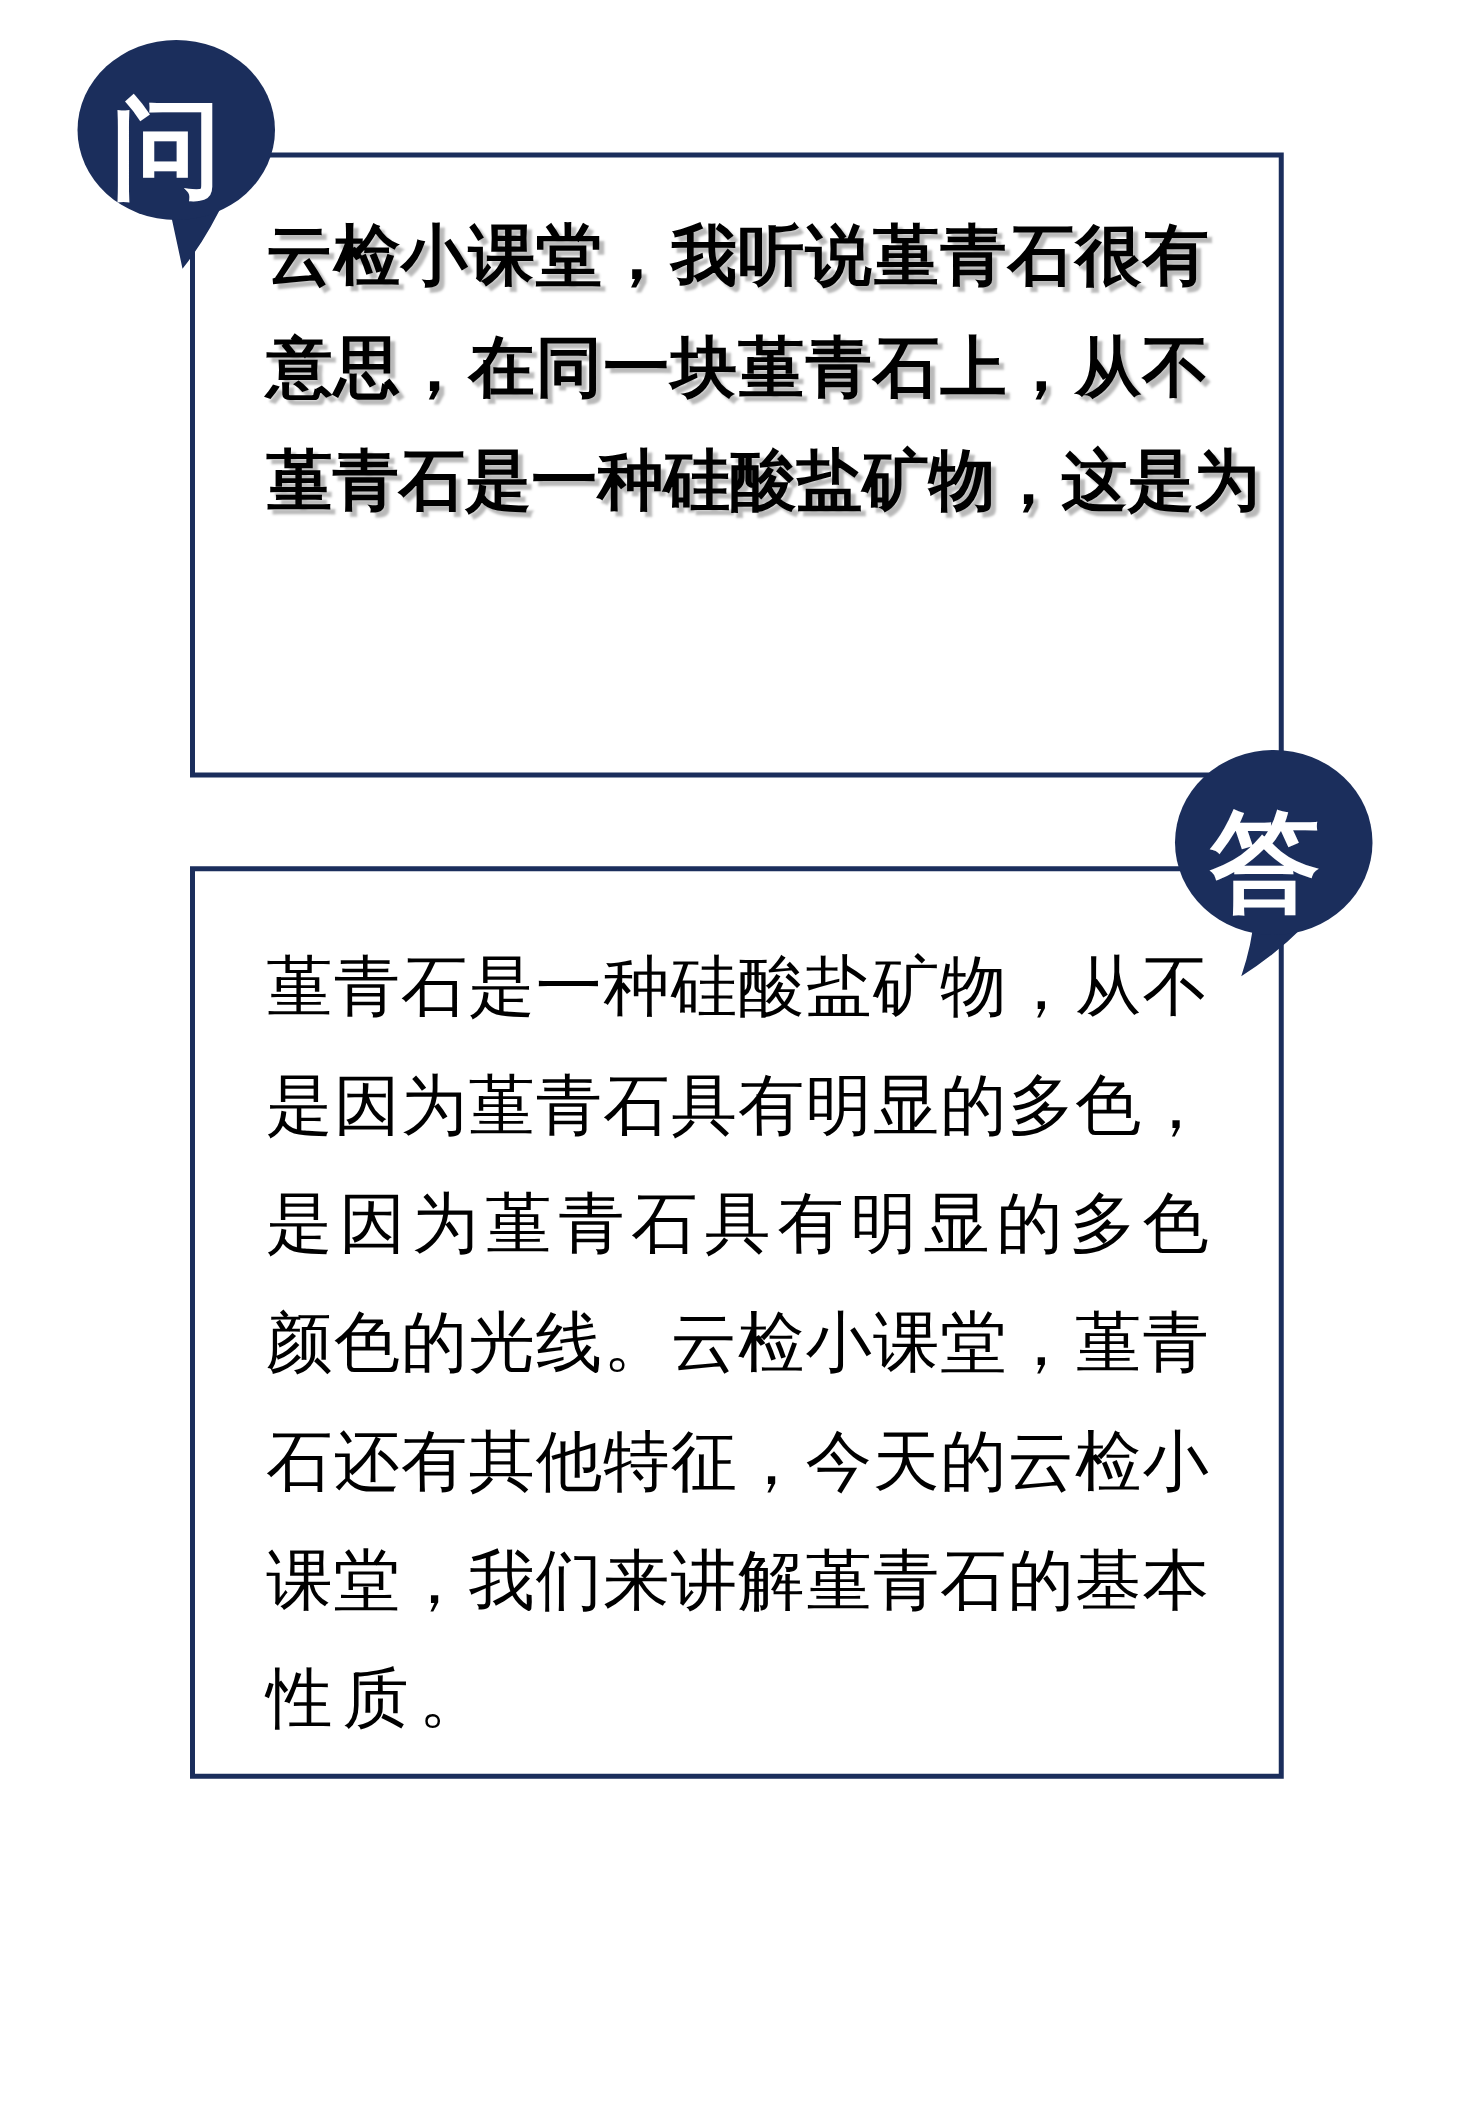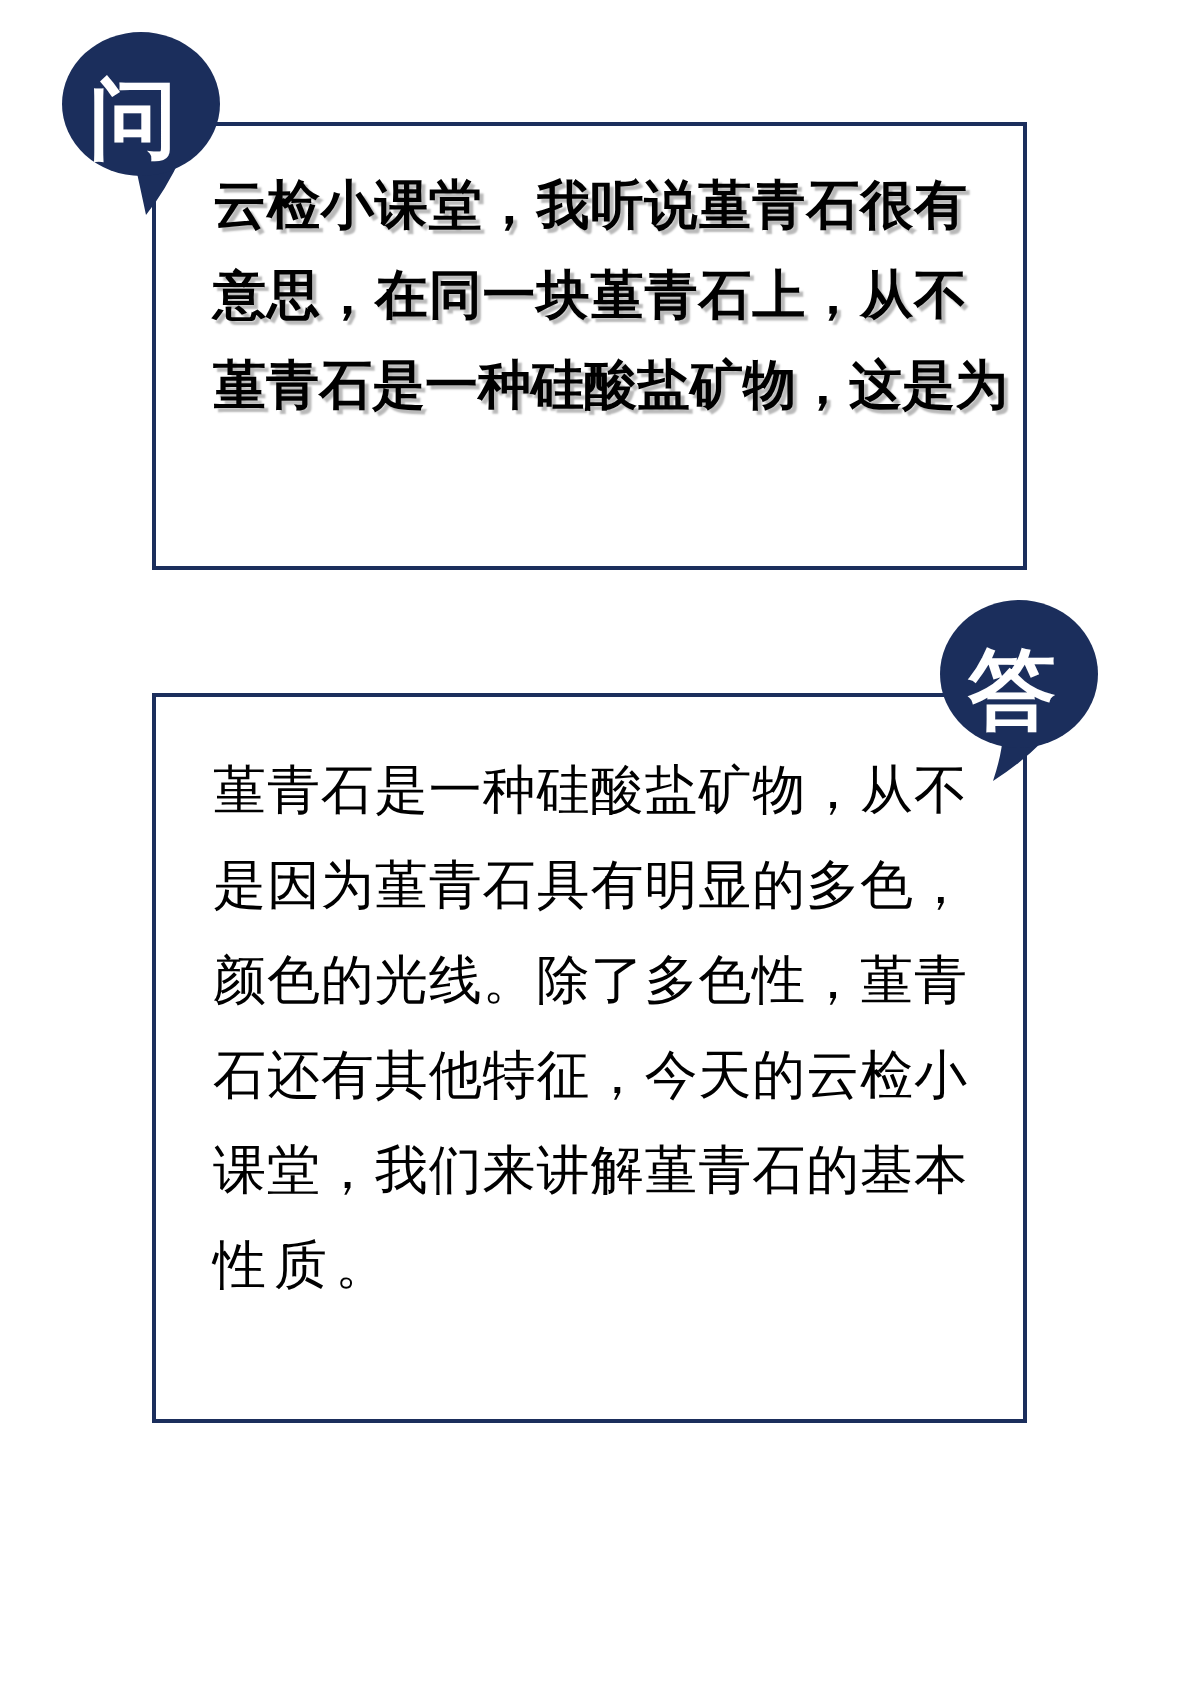--- a/index.html
+++ b/index.html
@@ -15,21 +15,21 @@
     overflow: hidden;
   }
   .box {
     position: absolute;
     box-sizing: border-box;
     border: 4px solid #1b2e5c;
     background: #ffffff;
   }
   .q-box {
     left: 152px; top: 122px;
-    width: 875px; height: 448px;
+    width: 875px; height: 500px;
     padding: 34px 56px 0 57px;
   }
   .a-box {
     left: 152px; top: 693px;
     width: 875px; height: 730px;
     padding: 45px 56px 0 57px;
   }
   .line {
     margin: 0;
     color: #000000;
@@ -78,21 +78,22 @@
 
   <div class="box q-box">
     <p class="line">云检小课堂，我听说堇青石很有</p>
     <p class="line">意思，在同一块堇青石上，从不</p>
     <p class="line">堇青石是一种硅酸盐矿物，这是为</p>
   </div>
 
   <div class="box a-box">
     <p class="line">堇青石是一种硅酸盐矿物，从不</p>
     <p class="line">是因为堇青石具有明显的多色，</p>
-    <p class="line">颜色的光线。除了多色性，堇青</p>
+    <p class="line">是因为堇青石具有明显的多色</p>
+    <p class="line">颜色的光线。云检小课堂，堇青</p>
     <p class="line">石还有其他特征，今天的云检小</p>
     <p class="line">课堂，我们来讲解堇青石的基本</p>
     <p class="line last">性质。</p>
   </div>
 
   <div class="bubble q-bubble">
     <svg width="180" height="200" viewBox="0 0 180 200">
       <path d="M 80 124 Q 90 170 94 189 Q 114 164 130 129 Z" fill="#1b2e5c"></path>
       <ellipse cx="89" cy="78" rx="79" ry="72" fill="#1b2e5c"></ellipse>
     </svg>

